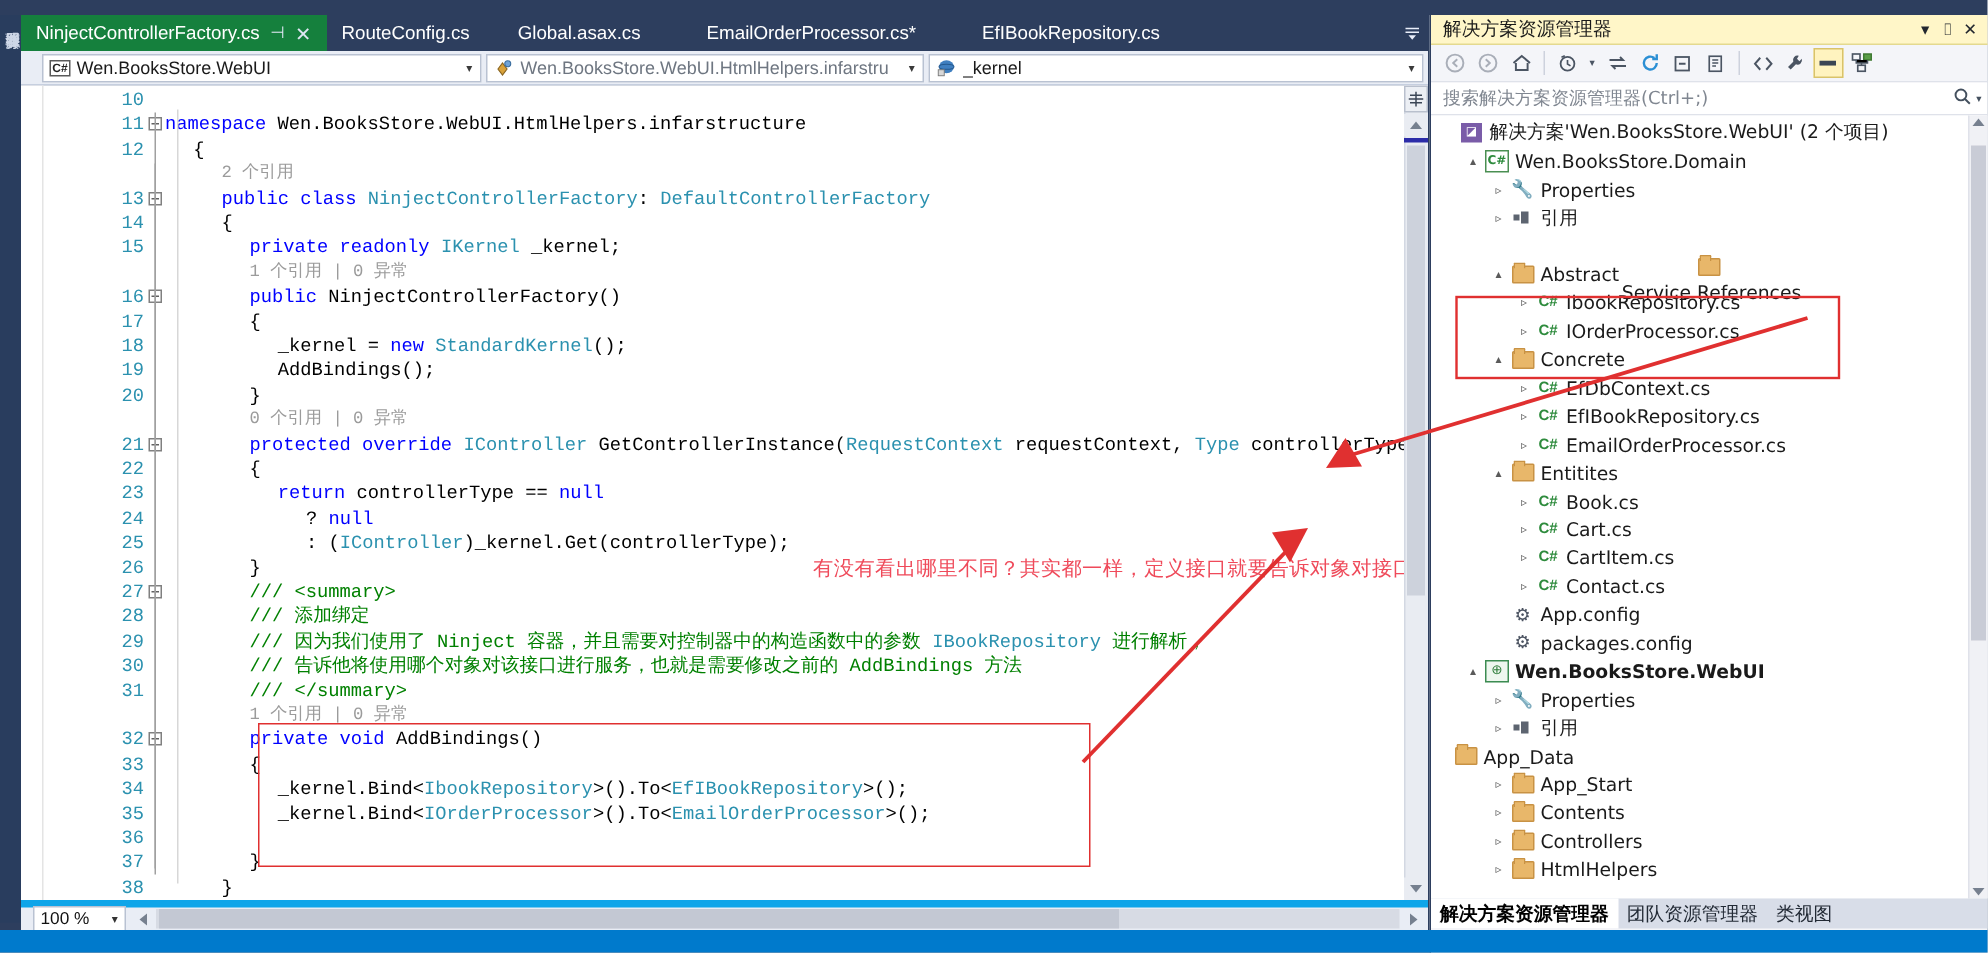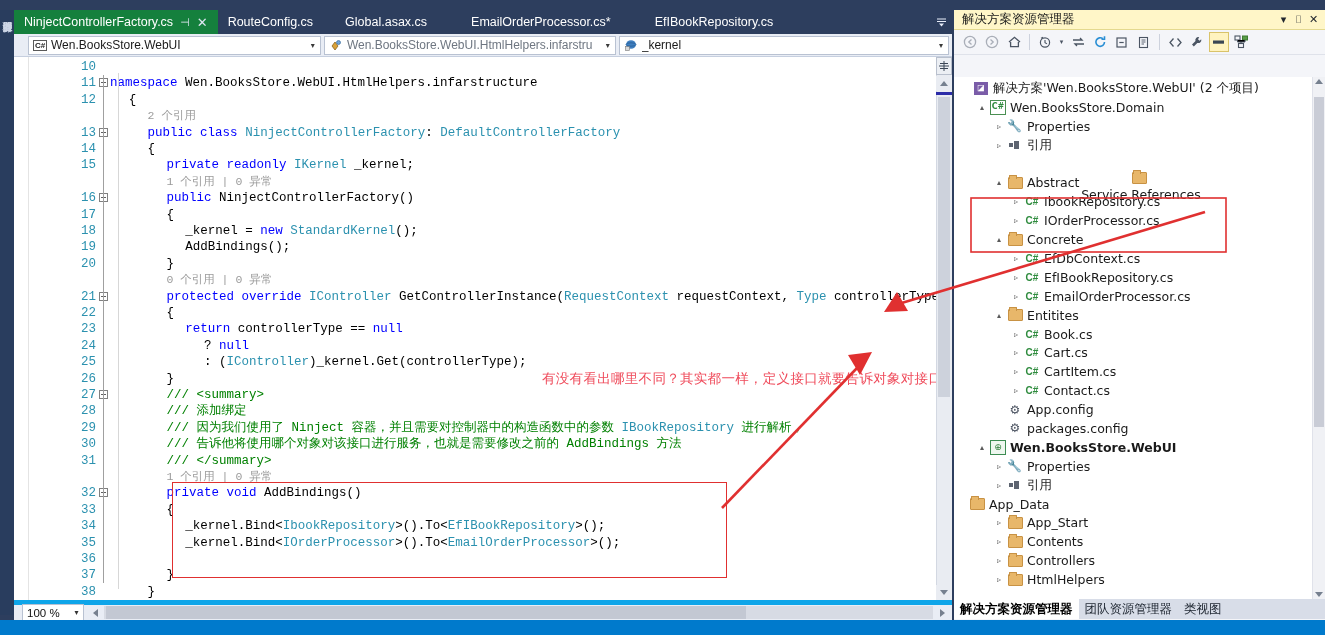--- a/index.html
+++ b/index.html
@@ -631,20 +631,30 @@
       <div class="tbtn">
         <svg width="15" height="14" viewBox="0 0 15 14">
             <rect x="1" y="1" width="5" height="4" fill="none" stroke="#4b5563" stroke-width="1.1"></rect>
             <rect x="8.5" y="1" width="5" height="4" fill="#5b9e48" stroke="#3f7a32" stroke-width="1"></rect>
             <rect x="4.5" y="8.5" width="5" height="4" fill="none" stroke="#4b5563" stroke-width="1.1"></rect>
             <path d="M3.5 5v2h7.5V5M7 7v1.5" stroke="#4b5563" stroke-width="1"></path>
           </svg>
       </div>
     </div>
 
+    <div class="se-search">
+      <span class="sp">搜索解决方案资源管理器(Ctrl+;)</span>
+      <span class="si">
+        <svg width="13" height="13" viewBox="0 0 13 13">
+            <circle cx="5.3" cy="5.3" r="3.6" fill="none" stroke="#44505e" stroke-width="1.3"></circle>
+            <path d="M8 8l3.2 3.2" stroke="#44505e" stroke-width="1.3"></path>
+          </svg>
+      </span>
+      <span class="si" style="font-size:7px;margin-left:2px;">▾</span>
+    </div>
 
     <div class="se-tree">
       <div class="tree-inner" id="tree-inner">
           <div class="trow" style="padding-left: 4px;">
             <span class="exp"></span>
             <span class="ic">
               <span class="i-sln">◪</span>
             </span>
             <span class="lbl">解决方案'Wen.BooksStore.WebUI' (2 个项目)</span>
           </div>

